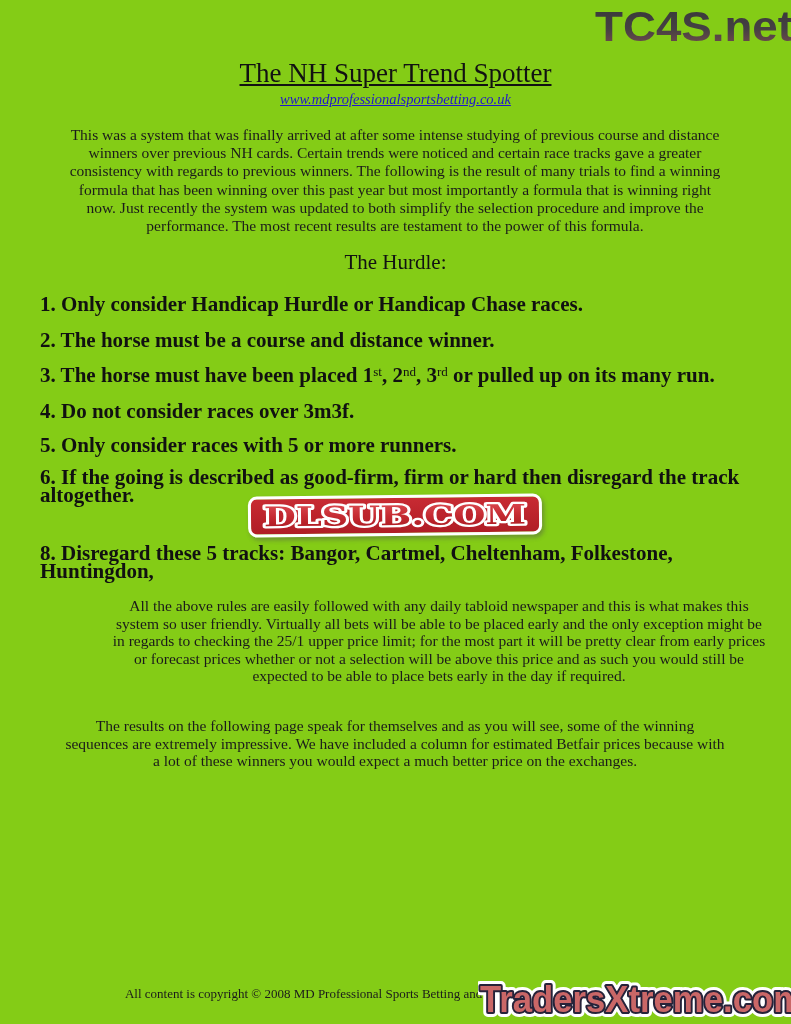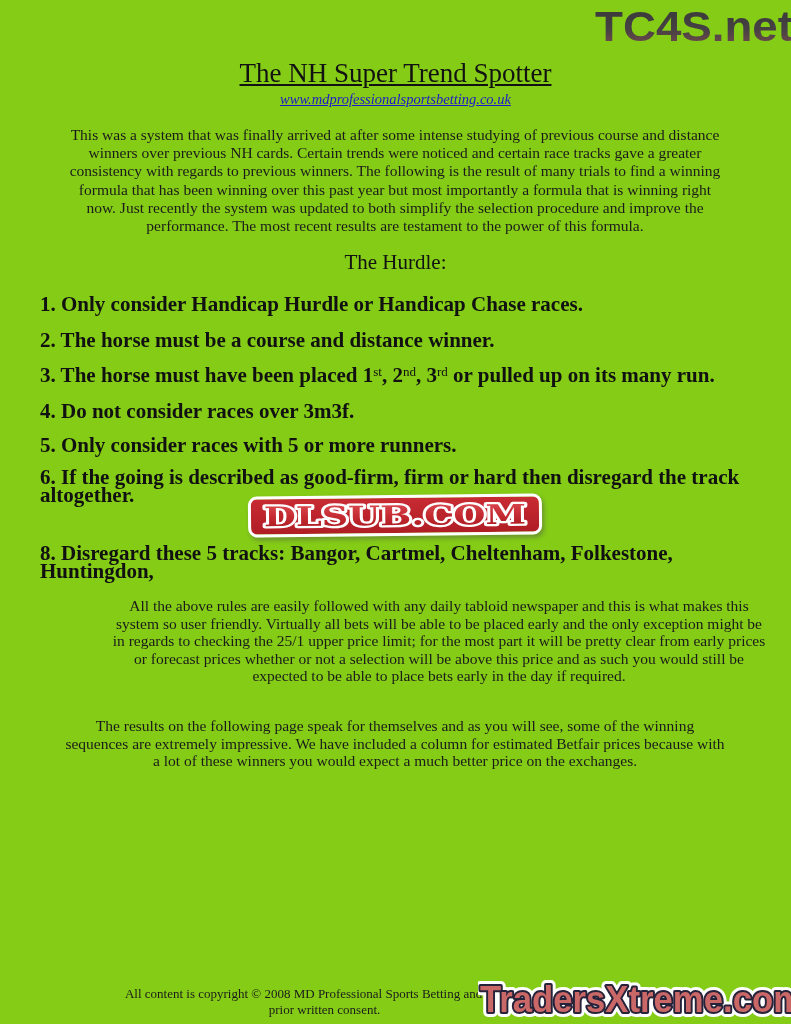--- a/index.html
+++ b/index.html
@@ -138,21 +138,20 @@
   <div class="abs rule rule-8">
     <div>8. Disregard these 5 tracks: Bangor, Cartmel, Cheltenham, Folkestone, Huntingdon,</div>
   </div>
 
   <div class="abs para para-after-rules">All the above rules are easily followed with any daily tabloid newspaper and this is what makes this system so user friendly. Virtually all bets will be able to be placed early and the only exception might be in regards to checking the 25/1 upper price limit; for the most part it will be pretty clear from early prices or forecast prices whether or not a selection will be above this price and as such you would still be expected to be able to place bets early in the day if required.</div>
 
   <div class="abs para para-results">The results on the following page speak for themselves and as you will see, some of the winning sequences are extremely impressive. We have included a column for estimated Betfair prices because with a lot of these winners you would expect a much better price on the exchanges.</div>
 
   <div class="abs footer">
     <div>All content is copyright © 2008 MD Professional Sports Betting and may no</div>
-    <div>prior written consent.</div>
   </div>
 
   <div class="abs traders-logo">
     <svg width="330" height="49" viewBox="0 0 330 49">
       <text x="2" y="37" font-family="Liberation Sans, sans-serif" font-weight="bold" font-size="36" textLength="324" lengthAdjust="spacingAndGlyphs" stroke="#ffffff" stroke-width="10" stroke-linejoin="round" paint-order="stroke" fill="#ffffff">TradersXtreme.com</text>
       <text x="2" y="37" font-family="Liberation Sans, sans-serif" font-weight="bold" font-size="36" textLength="324" lengthAdjust="spacingAndGlyphs" stroke="#262239" stroke-width="4" stroke-linejoin="round" paint-order="stroke" fill="#ca6767">TradersXtreme.com</text>
     </svg>
   </div>
 
 </div>

